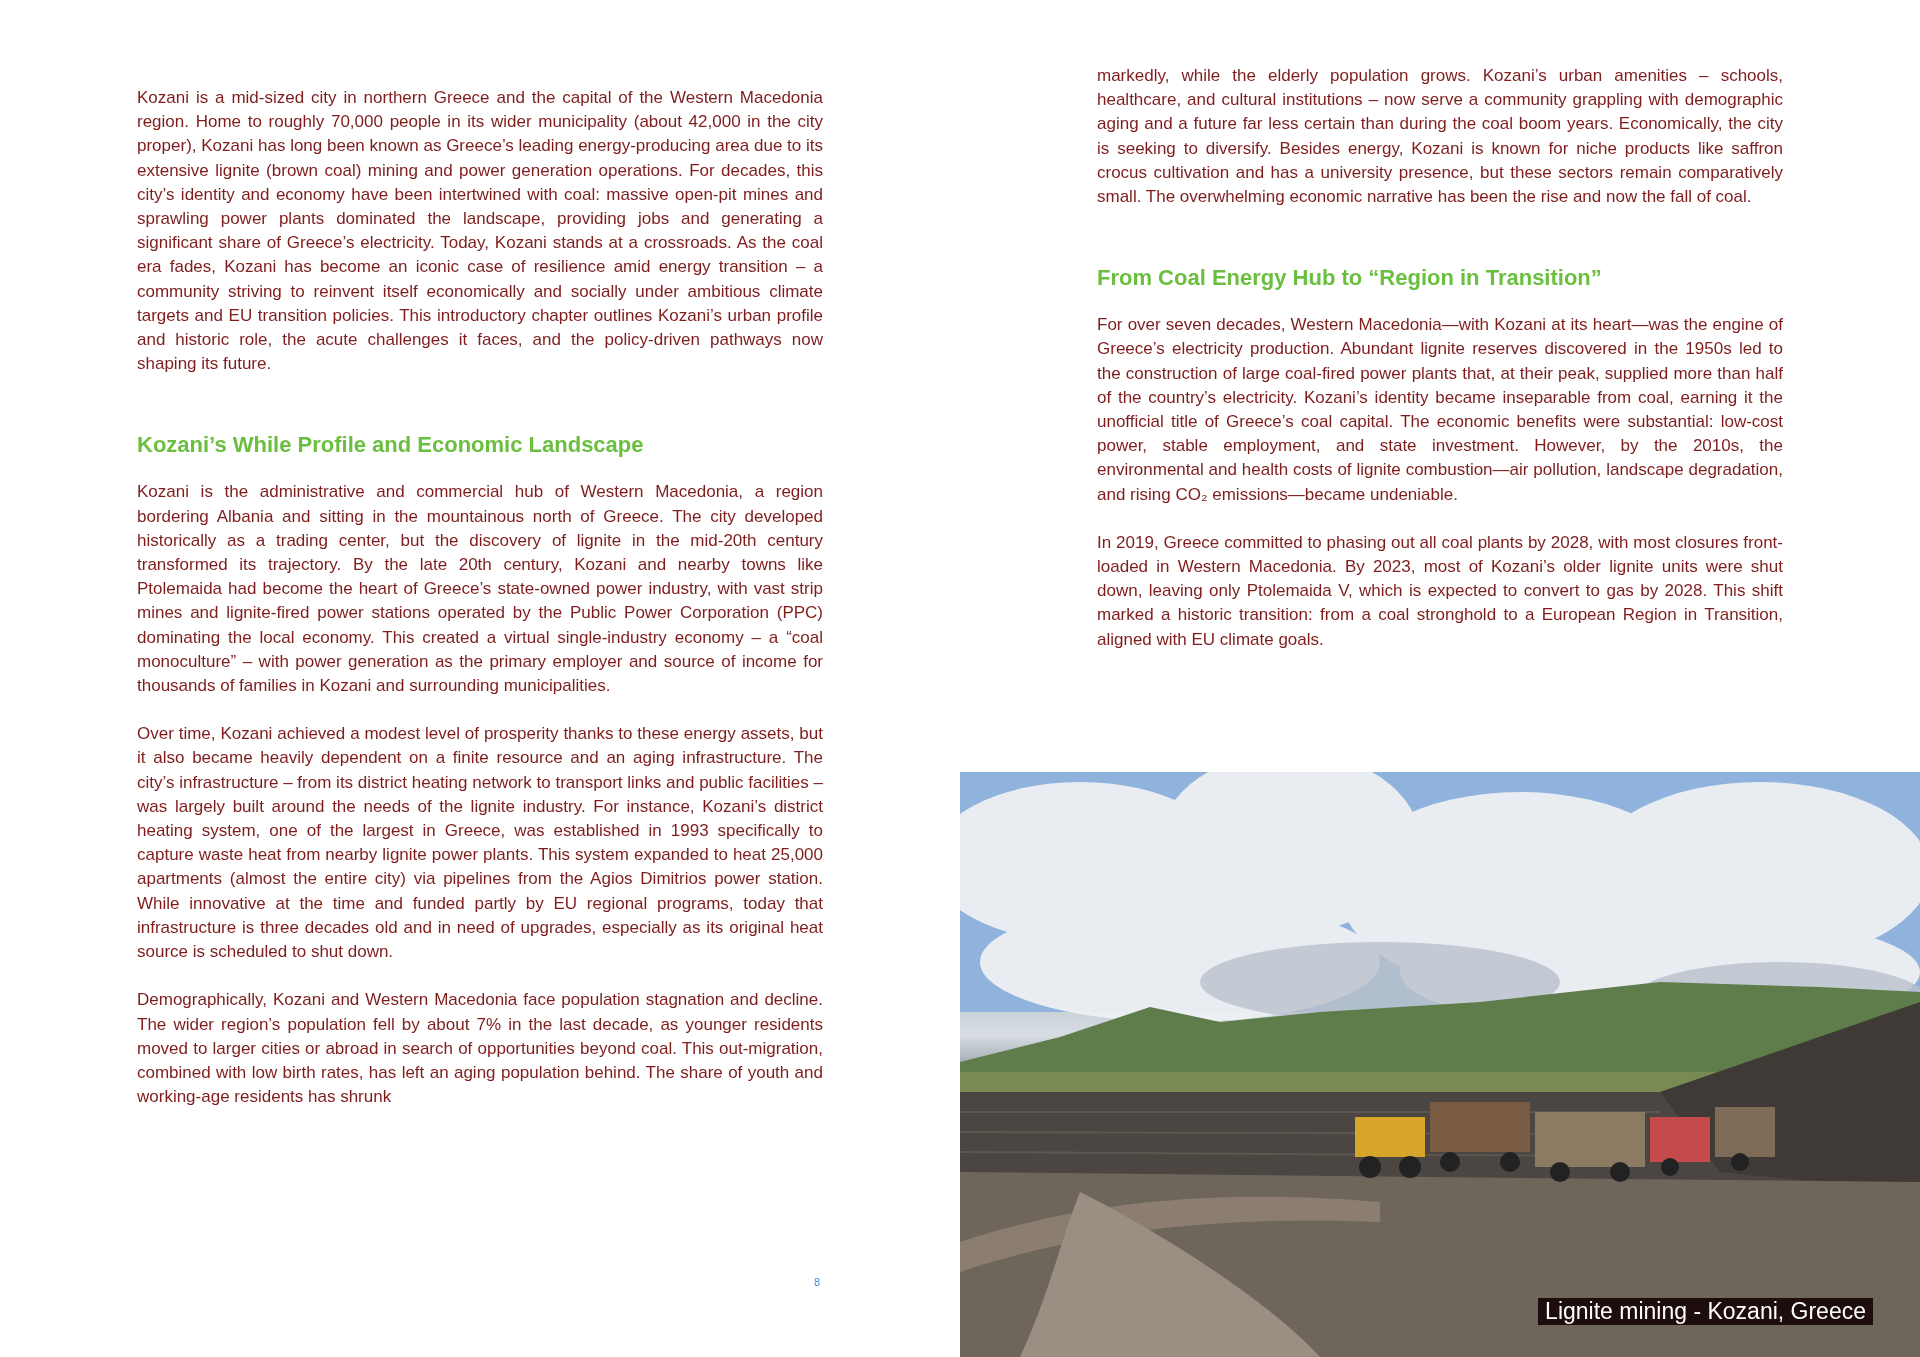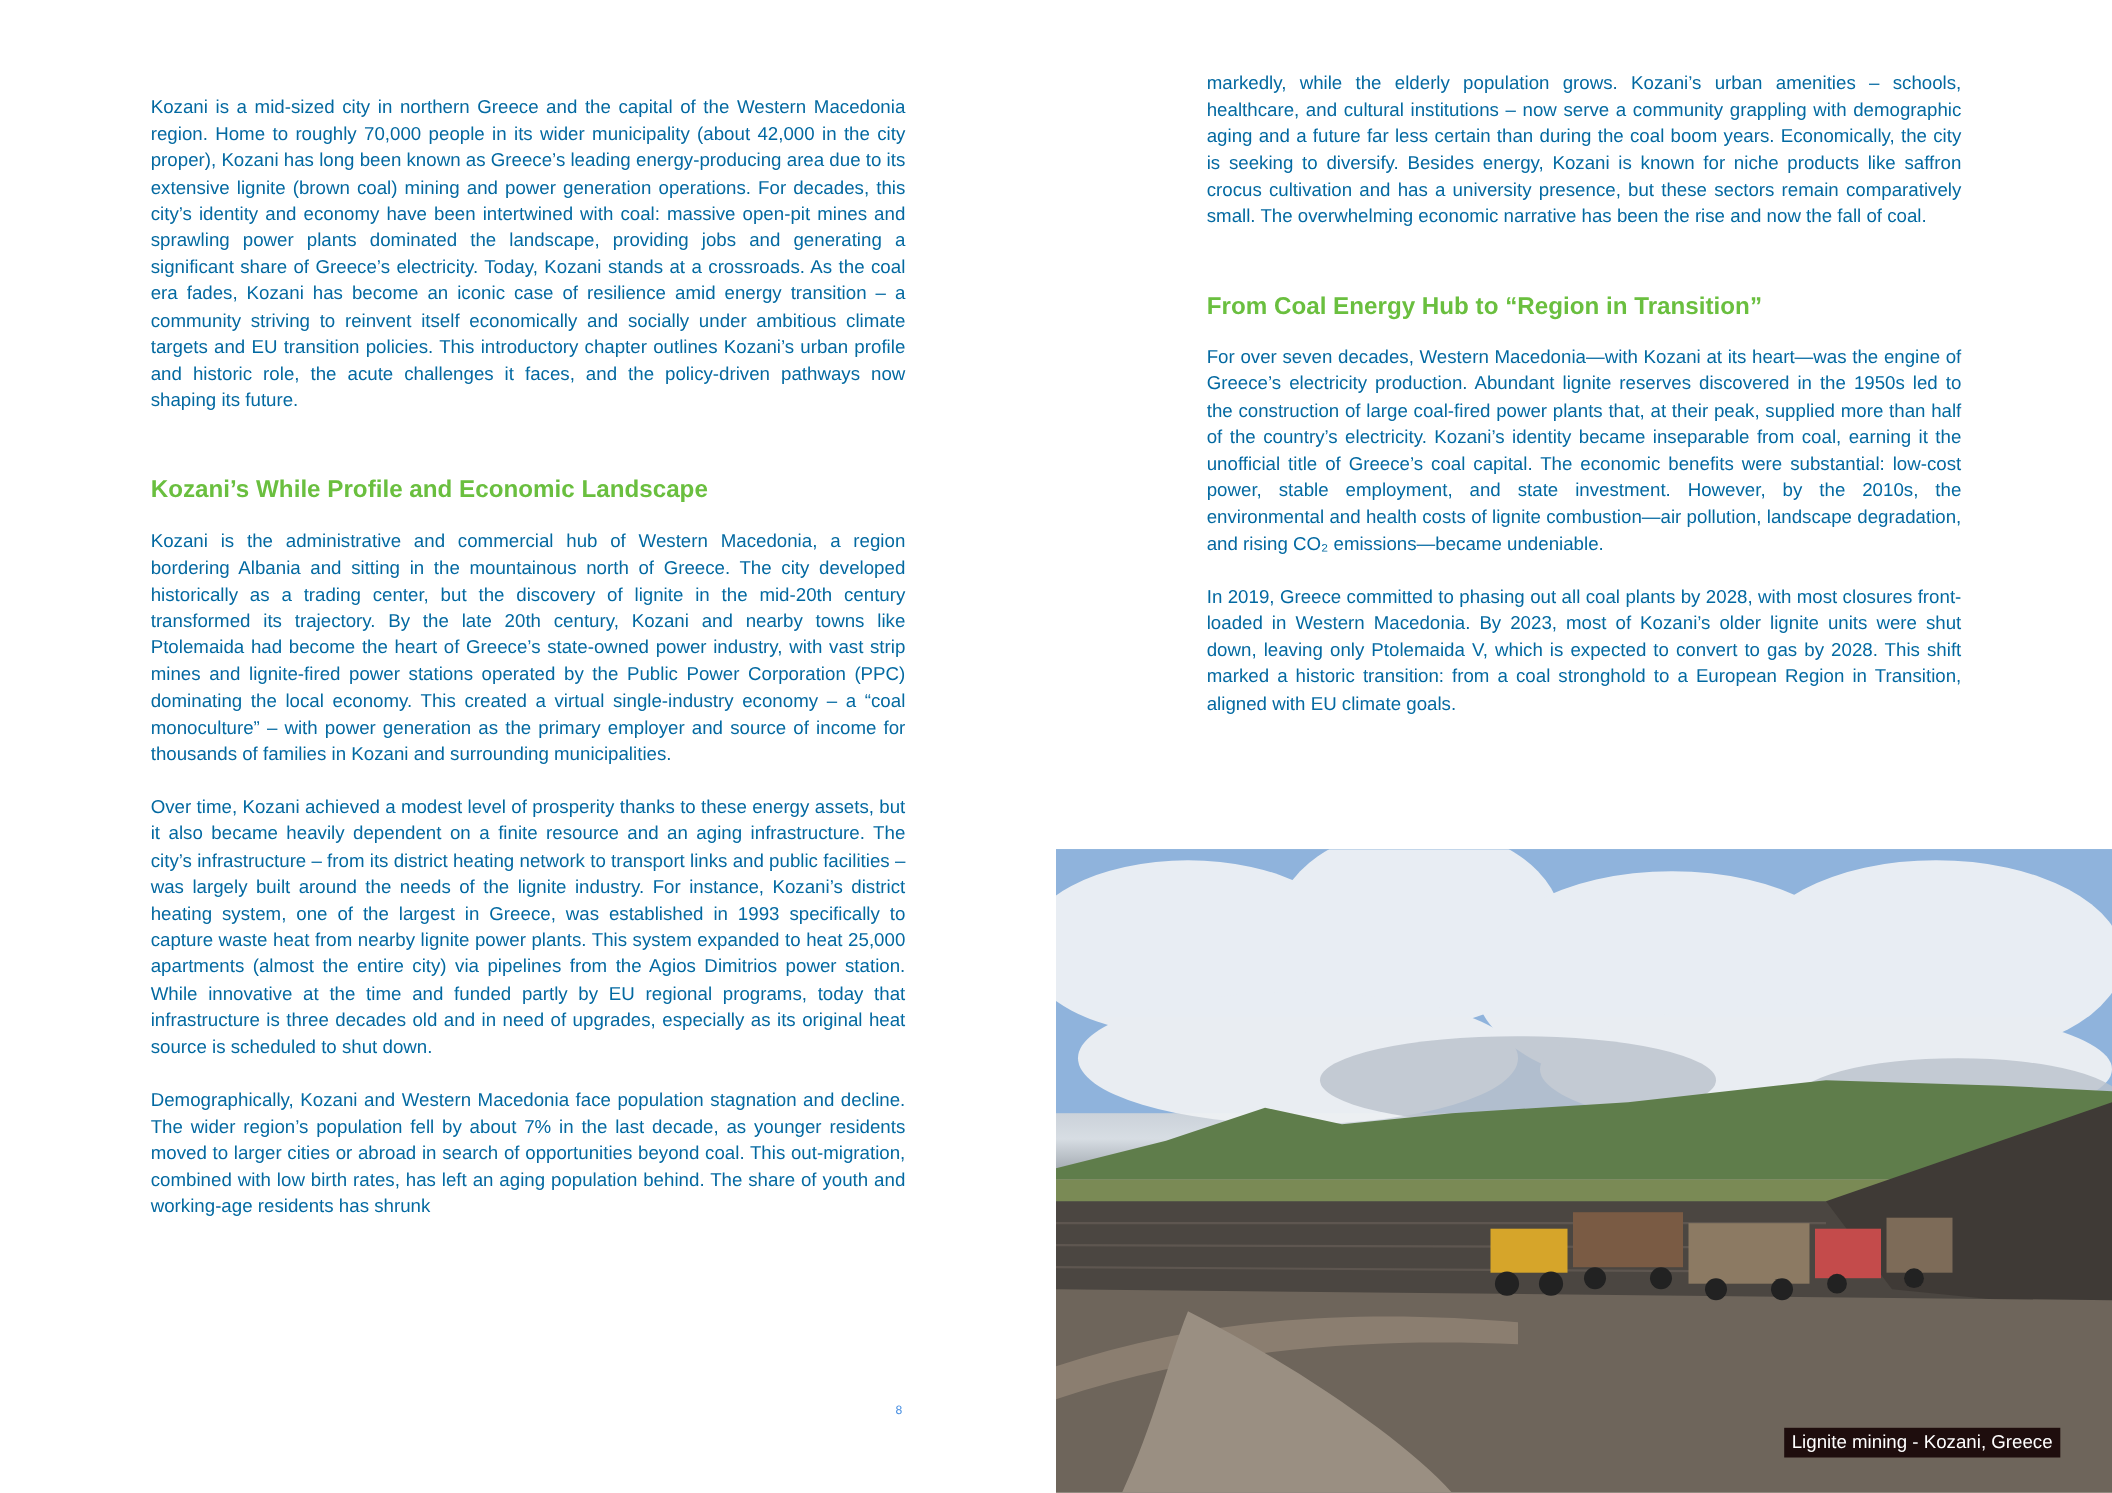--- a/index.html
+++ b/index.html
@@ -3,31 +3,31 @@
 <meta charset="utf-8">
 <style>
   html, body { margin:0; padding:0; }
   body { width:1920px; height:1357px; position:relative; overflow:hidden; background:#ffffff;
          font-family:"Liberation Sans", "DejaVu Sans", sans-serif; color:#2b2b2b; }
   .col { position:absolute; width:686px; }
   .col-left { left:137px; top:62px; }
   .col-right { left:1097px; top:64px; }
   h1.title { margin:0; font-size:29px; font-weight:bold; color:#3e8ee8; letter-spacing:0.2px; line-height:40px; }
   h2.section { margin:0; font-size:22px; font-weight:bold; color:#6abf3f; line-height:30px; }
-  p.body { margin:0; font-size:17px; line-height:24.2px; text-align:justify; hyphens:manual; color:#0369a1; }
+  p.body { margin:0; font-size:17px; line-height:24.2px; text-align:justify; hyphens:manual; color:#7f1d1d; }
   .gap-title { height:24px; }
   .gap-para { height:24px; }
   .gap-section-before { height:54px; }
   .gap-section-after { height:20px; }
   .page-number { position:absolute; left:814px; top:1276px; font-size:11px; color:#4a90e2; }
   .photo { position:absolute; left:960px; top:772px; width:960px; height:585px; overflow:hidden;
            background:linear-gradient(180deg,#7fa9d8 0%,#c9d6e4 10%,#e9eef3 22%,#b5bec9 34%,#d7dde3 45%,#8e969e 52%,#6f8a5a 55%,#5c7a45 58%,#6c6155 62%,#4a4540 70%,#5b544c 80%,#7a6e62 90%,#8b7f72 100%); }
   .photo svg { position:absolute; left:0; top:0; width:100%; height:100%; }
   .caption { position:absolute; right:47px; bottom:32px; background:#1e0d0d; color:#ffffff;
-             font-size:17px; padding:3px 7px 4px 7px; line-height:20px; }
+             font-size:23px; padding:3px 7px 4px 7px; line-height:20px; }
 </style>
 </head>
 <body>
 
 <div class="col col-left">
   <div class="gap-title"></div>
   <p class="body">Kozani is a mid-sized city in northern Greece and the capital of the Western Mac­edonia region. Home to roughly 70,000 people in its wider municipality (about 42,000 in the city proper), Kozani has long been known as Greece’s leading en­ergy-producing area due to its extensive lignite (brown coal) mining and power generation operations. For decades, this city’s identity and economy have been intertwined with coal: massive open-pit mines and sprawling power plants domi­nated the landscape, providing jobs and generating a significant share of Greece’s electricity. Today, Kozani stands at a crossroads. As the coal era fades, Kozani has become an iconic case of resilience amid energy transition – a community striving to reinvent itself economically and socially under ambitious climate targets and EU transition policies. This introductory chapter outlines Kozani’s urban profile and historic role, the acute challenges it faces, and the policy-driven pathways now shaping its future.</p>
   <div class="gap-section-before"></div>
   <h2 class="section">Kozani’s While Profile and Economic Landscape</h2>
   <div class="gap-section-after"></div>

